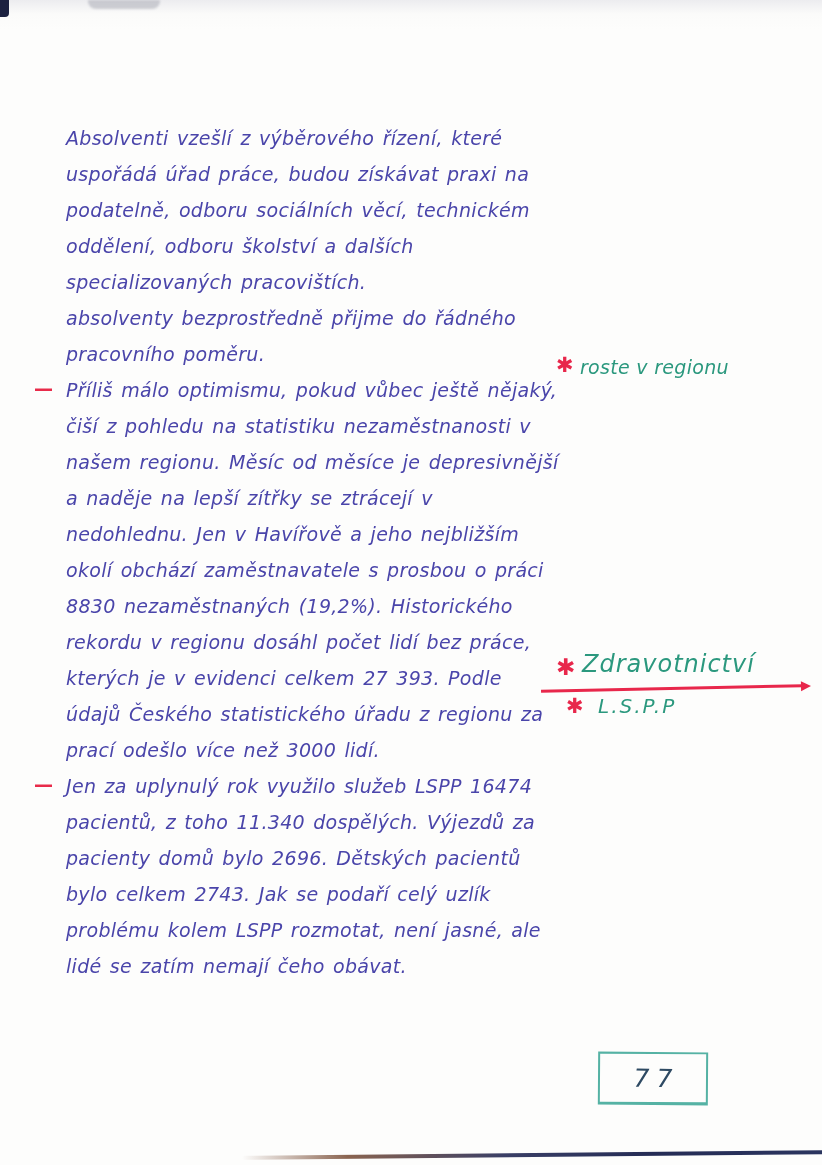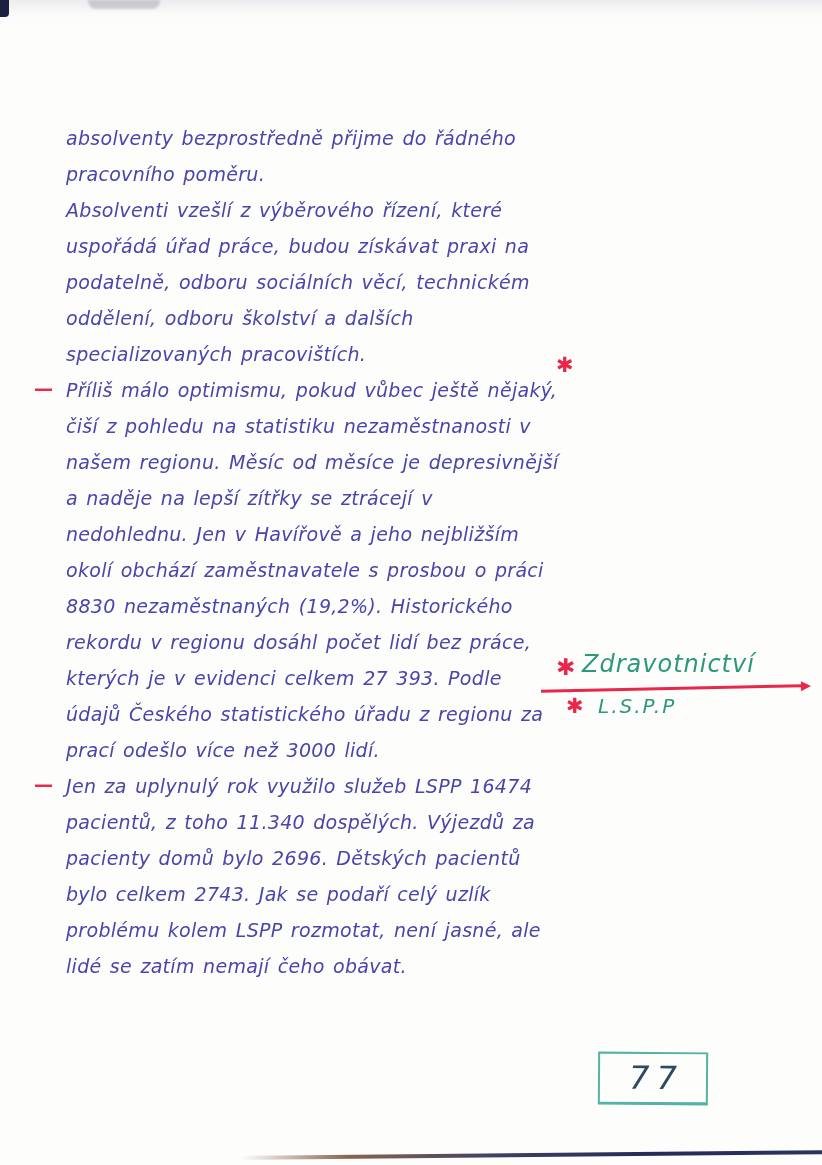--- a/index.html
+++ b/index.html
@@ -98,48 +98,49 @@
     position: absolute; left: 598px; top: 1052px;
     width: 106px; height: 48px;
     border: 2px solid #55b2a4;
     border-bottom-width: 3px;
     transform: rotate(0.4deg);
     display: flex; align-items: center; justify-content: center;
   }
   .page-number {
     color: #2e4a63;
     font-style: italic;
-    font-size: 32px;
+    font-size: 25px;
     letter-spacing: 7px;
     padding-left: 7px;
   }
 </style>
 </head>
 <body>
 
 <div class="page">
 
   <div class="corner-mark"></div>
   <div class="top-smudge"></div>
   <div class="bottom-scan-line"></div>
 
   <div class="main-text">
+    <p class="para">Absolventi vzešlí z výběrového řízení, které uspořádá úřad práce, budou získávat praxi na podatelně, odboru sociálních věcí, technickém oddělení, odboru školství a dalších specializovaných pracovištích.</p>
     <p class="para">absolventy bezprostředně přijme do řádného pracovního poměru.</p>
-    <p class="para">Absolventi vzešlí z výběrového řízení, které uspořádá úřad práce, budou získávat praxi na podatelně, odboru sociálních věcí, technickém oddělení, odboru školství a dalších specializovaných pracovištích.</p>
     <p class="para">
       <span class="para-marker">—</span><span>Příliš málo optimismu, pokud vůbec ještě nějaký, čiší z pohledu na statistiku nezaměstnanosti v našem regionu. Měsíc od měsíce je depresivnější a naděje na lepší zítřky se ztrácejí v nedohlednu. Jen v Havířově a jeho nejbližším okolí obchází zaměstnavatele s prosbou o práci 8830 nezaměstnaných (19,2%). Historického rekordu v regionu dosáhl počet lidí bez práce, kterých je v evidenci celkem 27 393. Podle údajů Českého statistického úřadu z regionu za prací odešlo více než 3000 lidí.</span>
     </p>
     <p class="para">
       <span class="para-marker">—</span>
     </p>
     <p class="para">Jen za uplynulý rok využilo služeb LSPP 16474 pacientů, z toho 11.340 dospělých. Výjezdů za pacienty domů bylo 2696. Dětských pacientů bylo celkem 2743. Jak se podaří celý uzlík problému kolem LSPP rozmotat, není jasné, ale lidé se zatím nemají čeho obávat.</p>
   </div>
 
   <div class="note-green">
     <span class="star">✱</span>
+    <span class="note-line">roste v regionu</span>
   </div>
 
   <div class="health-heading">
     <span class="star">✱</span>
     <span>Zdravotnictví</span>
   </div>
   <div class="heading-underline">
     <span class="arrow-head"></span>
   </div>
 

